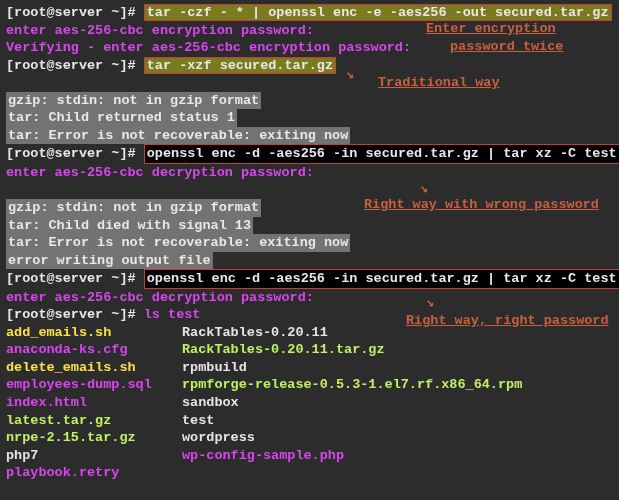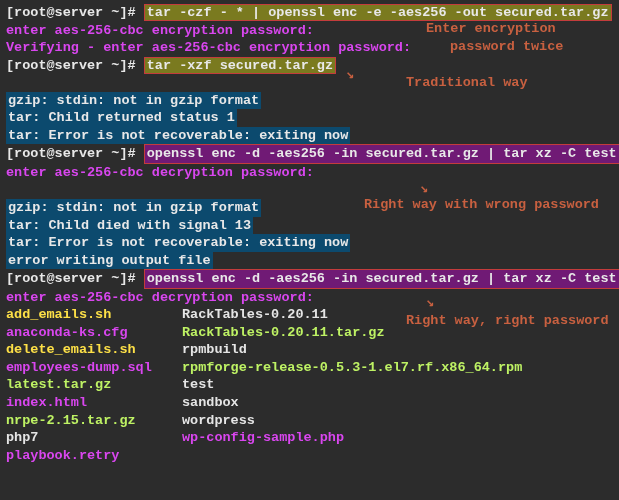--- a/index.html
+++ b/index.html
@@ -11,27 +11,27 @@
     color: #e8e8e8;
     padding: 4px 6px;
     width: 619px;
     height: 500px;
     overflow: hidden;
     font-weight: bold;
   }
   .line { white-space: pre; }
   .prompt { color: #e8e8e8; }
   .cmd-hl { background: #7a7a1f; color: #e8e8e8; padding: 0 2px; border: 1px solid #c43c3c; }
-  .cmd-box { background: #701a75; color: #e8e8e8; padding: 0 2px; border: 1px solid #c43c3c; display: inline-block; }
-  .err-hl { background: #0c4a6e; color: #e8e8e8; display: inline-block; padding: 0 2px; }
+  .cmd-box { background: #000000; color: #e8e8e8; padding: 0 2px; border: 1px solid #c43c3c; display: inline-block; }
+  .err-hl { background: #737373; color: #e8e8e8; display: inline-block; padding: 0 2px; }
   .white { color: #d946ef; }
   .cyan { color: #e5e5e5; }
   .red { color: #bef264; }
   .green { color: #fde047; }
-  .annot { color: #c86040; font-weight: bold; }
+  .annot { color: #c86040; font-weight: bold; text-decoration: underline; }
   .annot-wrap { position: relative; }
   .annot-pos { position: absolute; }
   .arrow { color: #c86040; }
 </style>
 </head>
 <body>
 
 <div class="annot-wrap">
 
 <div class="line"><span class="prompt">[root@server ~]# </span><span class="cmd-hl">tar -czf - * | openssl enc -e -aes256 -out secured.tar.gz</span></div>
@@ -40,21 +40,21 @@
 <div class="line white">Verifying - enter aes-256-cbc encryption password:</div>
 
 <div class="annot-pos" style="left:420px; top:16px; text-align:left;">
   <span class="annot">Enter encryption</span><br>
   <span class="annot" style="margin-left:24px;">password twice</span>
 </div>
 
 <div class="line"><span class="prompt">[root@server ~]# </span><span class="cmd-hl">tar -xzf secured.tar.gz</span></div>
 
 <div class="annot-pos" style="left:340px; top:62px;"><span class="arrow">↘</span></div>
-<div class="annot-pos" style="left:372px; top:70px;margin-left:28px;"><span class="annot">Traditional way</span></div>
+<div class="annot-pos" style="left:372px; top:70px;"><span class="annot">Traditional way</span></div>
 
 <div class="line">&nbsp;</div>
 
 <div>
   <div class="line"><span class="err-hl">gzip: stdin: not in gzip format</span></div>
   <div class="line"><span class="err-hl">tar: Child returned status 1</span></div>
   <div class="line"><span class="err-hl">tar: Error is not recoverable: exiting now</span></div>
 </div>
 
 <div class="line"><span class="prompt">[root@server ~]# </span><span class="cmd-box">openssl enc -d -aes256 -in secured.tar.gz | tar xz -C test</span></div>
@@ -71,26 +71,27 @@
   <div class="line"><span class="err-hl">tar: Error is not recoverable: exiting now</span></div>
   <div class="line"><span class="err-hl">error writing output file</span></div>
 </div>
 
 <div class="line"><span class="prompt">[root@server ~]# </span><span class="cmd-box">openssl enc -d -aes256 -in secured.tar.gz | tar xz -C test</span></div>
 <div class="line white">enter aes-256-cbc decryption password:</div>
 
 <div class="annot-pos" style="left:420px; top:290px;"><span class="arrow">↘</span></div>
 <div class="annot-pos" style="left:400px; top:308px;"><span class="annot">Right way, right password</span></div>
 
+<div class="line"><span class="prompt">[root@server ~]# </span><span class="white">ls test</span></div>
 
 <div class="line"><span class="green" style="display:inline-block;width:176px;">add_emails.sh</span><span class="cyan">RackTables-0.20.11</span></div>
 <div class="line"><span class="white" style="display:inline-block;width:176px;">anaconda-ks.cfg</span><span class="red">RackTables-0.20.11.tar.gz</span></div>
 <div class="line"><span class="green" style="display:inline-block;width:176px;">delete_emails.sh</span><span class="cyan">rpmbuild</span></div>
 <div class="line"><span class="white" style="display:inline-block;width:176px;">employees-dump.sql</span><span class="red">rpmforge-release-0.5.3-1.el7.rf.x86_64.rpm</span></div>
+<div class="line"><span class="white" style="display:inline-block;width:176px;">index.html</span><span class="cyan">sandbox</span></div>
 <div class="line"><span class="red" style="display:inline-block;width:176px;">latest.tar.gz</span><span class="cyan">test</span></div>
-<div class="line"><span class="white" style="display:inline-block;width:176px;">index.html</span><span class="cyan">sandbox</span></div>
 <div class="line"><span class="red" style="display:inline-block;width:176px;">nrpe-2.15.tar.gz</span><span class="cyan">wordpress</span></div>
 <div class="line"><span class="cyan" style="display:inline-block;width:176px;">php7</span><span class="white">wp-config-sample.php</span></div>
 <div class="line"><span class="white" style="display:inline-block;width:176px;">playbook.retry</span><span class="white"></span></div>
 
 <div class="line"></div>
 
 </div>
 
 </body></html>

